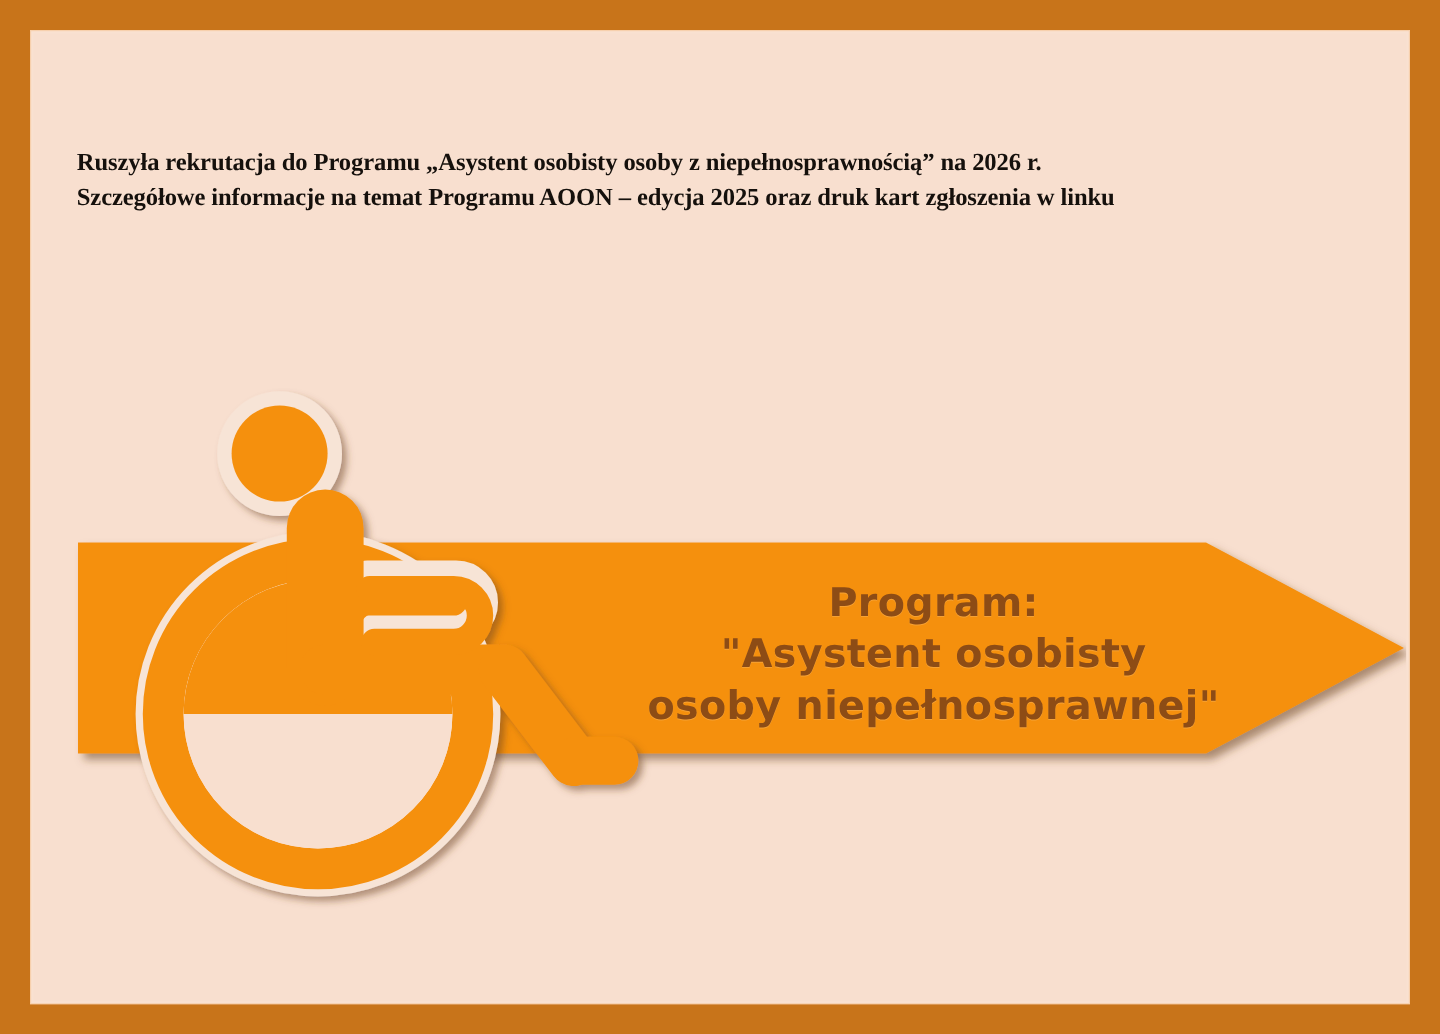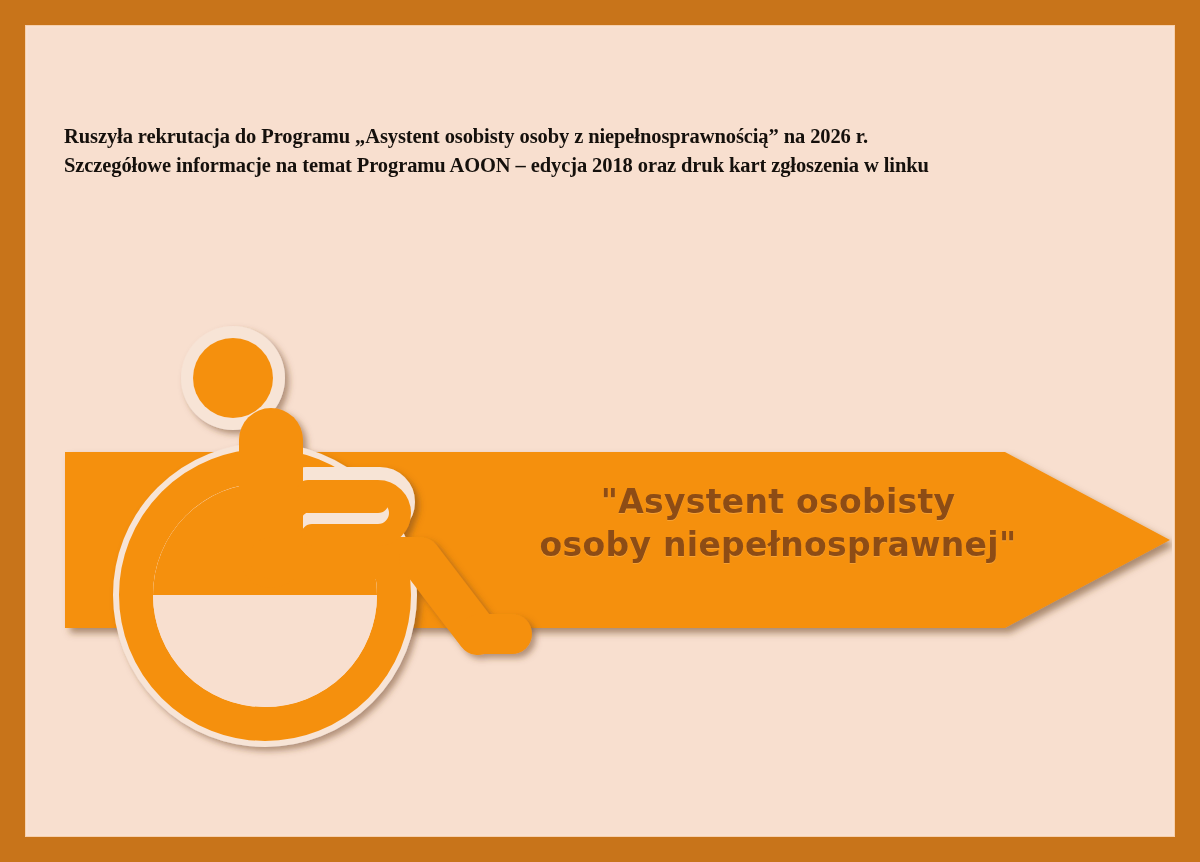--- a/index.html
+++ b/index.html
@@ -96,21 +96,21 @@
 
 <div id="poster">
 
   <div id="frame-border"></div>
   <div id="frame-inner-line"></div>
 
   <div id="canvas">
 
     <div id="headline">
       <span class="hl-line">Ruszyła rekrutacja do Programu „Asystent osobisty osoby z niepełnosprawnością” na 2026 r.</span>
-      <span class="hl-line">Szczegółowe informacje na temat Programu AOON – edycja  2018   oraz druk kart zgłoszenia w linku</span>
+      <span class="hl-line">Szczegółowe informacje na temat Programu AOON – edycja  2025   oraz druk kart zgłoszenia w linku</span>
     </div>
 
     <div id="graphic">
       <svg viewBox="0 0 1144 806" xmlns="http://www.w3.org/2000/svg" aria-hidden="true">
         <defs>
           <filter id="dropshadow" x="-20%" y="-20%" width="160%" height="160%">
             <feDropShadow dx="5" dy="5" stdDeviation="3.5" flood-color="#6b431d" flood-opacity="0.55"></feDropShadow>
           </filter>
           <filter id="softshadow" x="-20%" y="-20%" width="160%" height="160%">
             <feDropShadow dx="4" dy="4" stdDeviation="3" flood-color="#6b431d" flood-opacity="0.5"></feDropShadow>
@@ -157,18 +157,19 @@
               <path d="M 452 606 L 484 606" stroke-width="40"></path>
             </g>
 
             <path d="M 280 463 L 350 463 A 22 22 0 0 1 350 507 L 284 507" fill="none" stroke="#F5900F" stroke-width="22" stroke-linecap="round" stroke-linejoin="round"></path>
           </g>
         </g>
       </svg>
     </div>
 
     <div id="arrow-text">
+      <span class="at-line">Program:</span>
       <span class="at-line">"Asystent osobisty</span>
       <span class="at-line">osoby niepełnosprawnej"</span>
     </div>
 
   </div>
 </div>
 
 </body></html>

